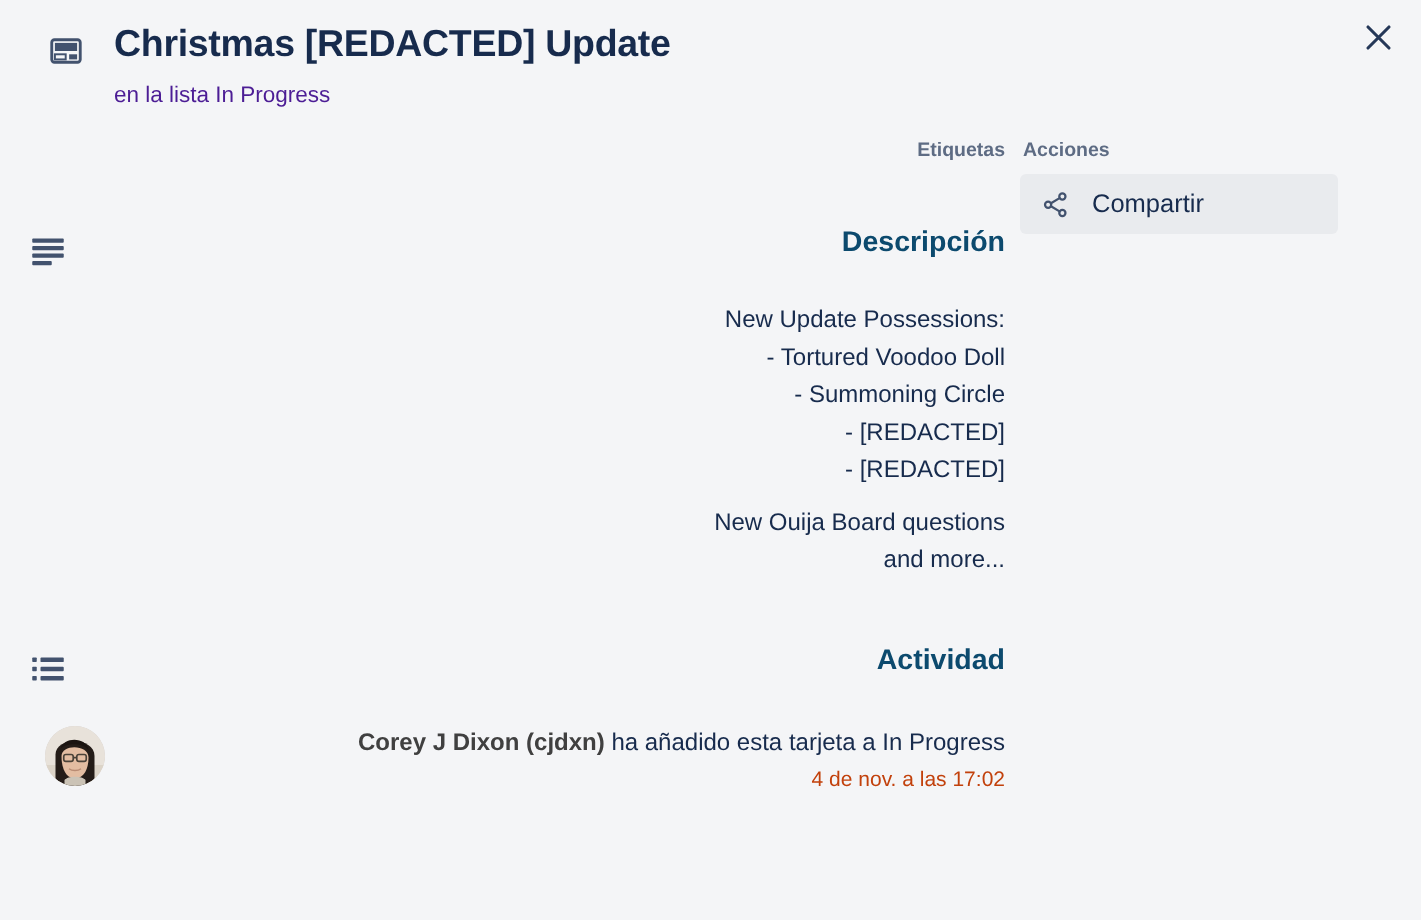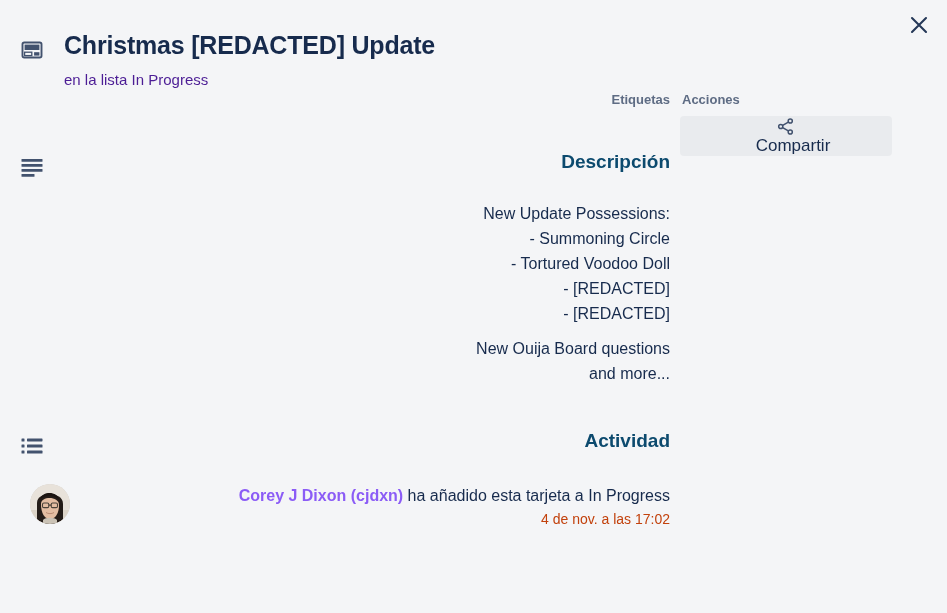--- a/index.html
+++ b/index.html
@@ -39,23 +39,23 @@
     cursor: pointer;
     padding: 0;
     border-radius: 50%;
   }
   .close-btn svg { display: block; }
 
   
   .card-header {
     position: absolute;
     left: 0;
-    top: 16px;
+    top: 0;
     right: 60px;
-    padding: 14px 0 0 20px;
+    padding: 14px 0 0 32px;
   }
   .header-row {
     display: flex;
     align-items: flex-start;
   }
   .header-icon {
     width: 28px;
     flex: 0 0 28px;
     margin-top: 8px;
     color: #42526e;
@@ -132,21 +132,20 @@
     display: flex;
     align-items: center;
     width: 212px;
     height: 40px;
     background: #e9ebee;
     border: none;
     border-radius: 4px;
     padding: 0 14px;
     cursor: pointer;
     font-family: "Liberation Sans", sans-serif;
-    flex-direction: column;
   }
   .action-btn .act-icon {
     width: 20px;
     flex: 0 0 20px;
     color: #42526e;
     display: flex;
     align-items: center;
   }
   .action-btn .act-icon svg { display: block; }
   .action-btn .act-label {
@@ -205,21 +204,21 @@
   }
   .avatar svg { display: block; }
   .activity-text-wrap { flex: 1; padding-left: 14px; padding-top: 1px; }
   .activity-line {
     font-size: 16px;
     line-height: 21px;
     color: #172b4d;
   }
   .activity-member {
     font-weight: bold;
-    color: #8b5cf6;
+    color: #404040;
     cursor: pointer;
   }
   .activity-time {
     font-size: 14px;
     color: #c2410c;
     line-height: 18px;
     margin-top: 4px;
     cursor: pointer;
   }
 </style>
@@ -274,22 +273,22 @@
             </svg>
           </div>
           <div class="section-head-text">
             <h2 class="section-title">Descripción</h2>
           </div>
         </div>
 
         <div class="desc-body" style="margin-top:22px;">
           <div>
             <div class="desc-line">New Update Possessions:</div>
+            <div class="desc-line">- Tortured Voodoo Doll</div>
             <div class="desc-line">- Summoning Circle</div>
-            <div class="desc-line">- Tortured Voodoo Doll</div>
             <div class="desc-line">- [REDACTED]</div>
             <div class="desc-line">- [REDACTED]</div>
           </div>
           <div class="desc-gap"></div>
           <div>
             <div class="desc-line">New Ouija Board questions</div>
             <div class="desc-line">and more...</div>
           </div>
         </div>
       </div>

